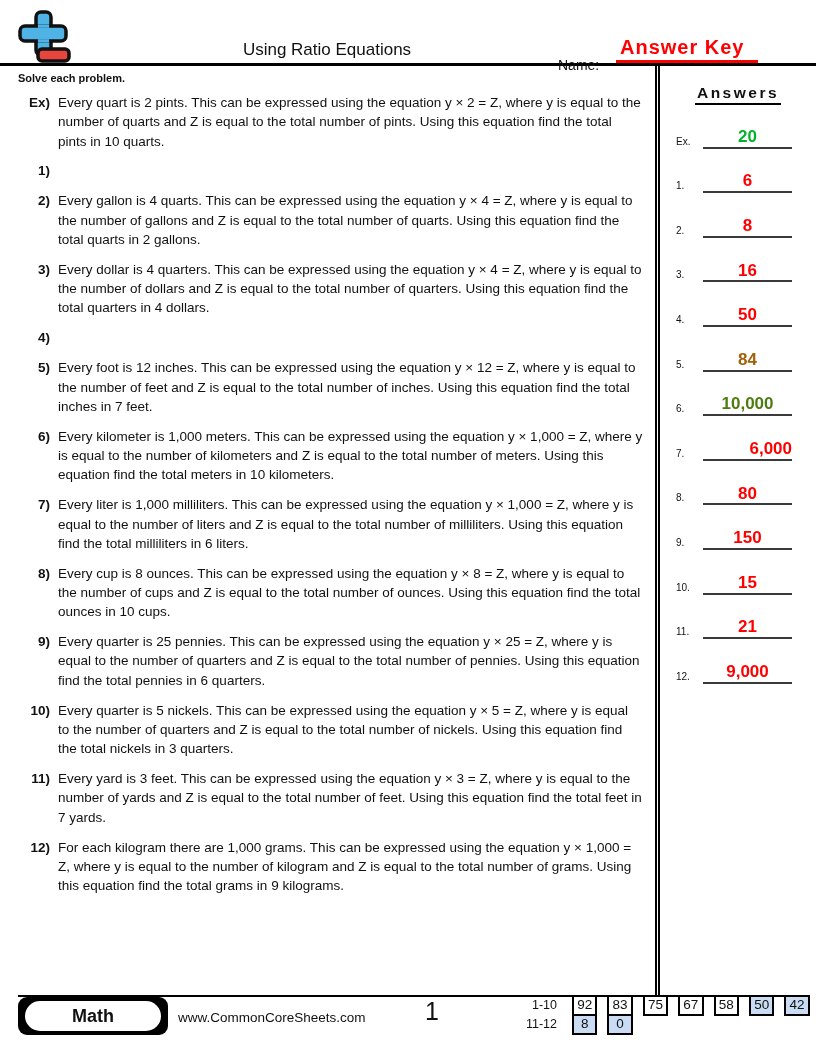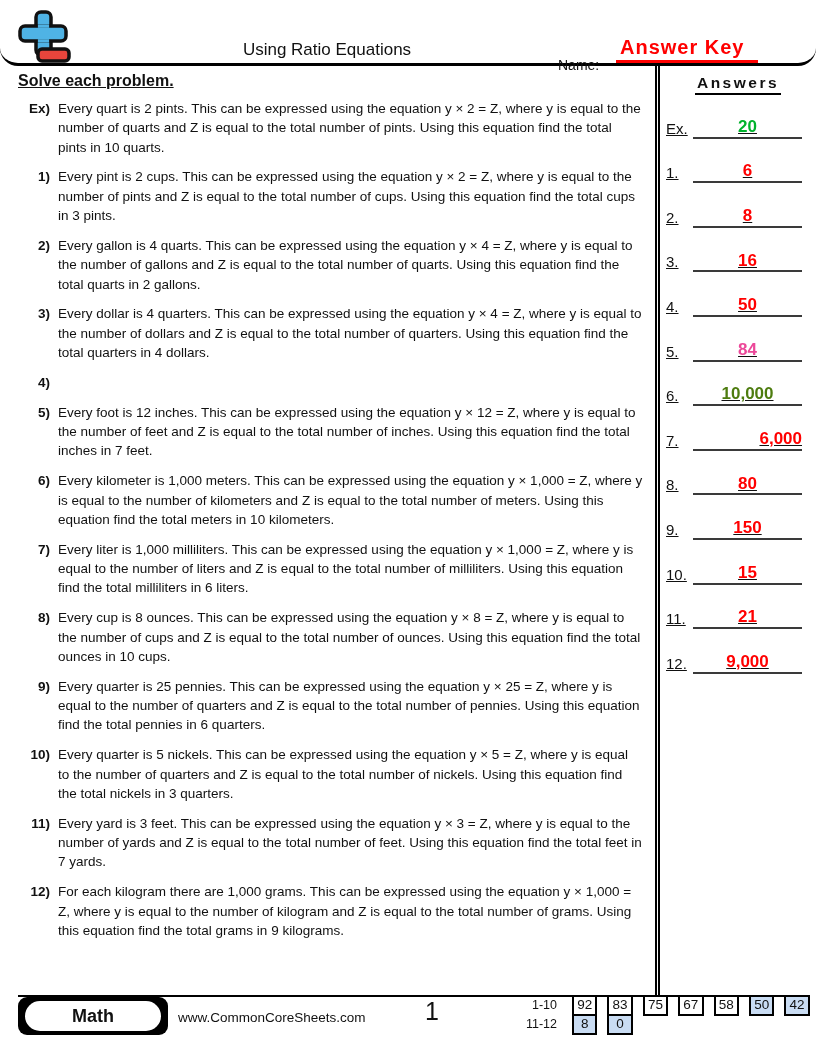--- a/index.html
+++ b/index.html
@@ -3,60 +3,60 @@
 <meta charset="utf-8">
 <style>
   * { margin:0; padding:0; box-sizing:border-box; }
   html,body { background:#fff; }
   body {
     width:816px; height:1056px; position:relative;
     font-family:"Liberation Sans", sans-serif;
     color:#111;
   }
   
-  .header { position:relative; height:66px; border-bottom:3px solid #000;border-radius:18px; }
+  .header { position:relative; height:66px; border-bottom:3px solid #000; }
   .logo { position:absolute; left:16px; top:9px; width:58px; height:56px; }
   .ws-title {
     position:absolute; left:327px; top:40px; transform:translateX(-50%);
     font-size:17px; white-space:nowrap;
   }
   .name-label { position:absolute; left:558px; top:57px; font-size:14px; }
   .name-value {
     position:absolute; left:620px; top:36px;
     font-size:20px; font-weight:bold; letter-spacing:1px; white-space:nowrap;
   }
   .name-underline { position:absolute; left:616px; top:60px; width:142px; height:3px; }
 
   
   .main { display:flex; height:929px; overflow:hidden; }
   .problems-col { width:655px; padding-top:4px; }
-  .instruction { font-weight:bold; font-size:16px; padding:2px 0 0 18px;text-decoration:underline; }
+  .instruction { font-weight:bold; font-size:11px; padding:2px 0 0 18px; }
   .problems-list { margin-top:9px; }
   .problem { display:flex; margin-bottom:10.6px; }
   .problem-num {
     width:50px; text-align:right; font-weight:bold;
     font-size:13.5px; line-height:19.3px; flex:none;
   }
   .problem-text {
     margin-left:8px; width:585px; font-size:13.5px; line-height:19.3px;
   }
   .answers-col {
-    flex:1; border-left:5px double #000; padding:2px;text-decoration:underline;
+    flex:1; border-left:5px double #000; padding:12px;
   }
   .answers-title-wrap { text-align:center; margin-top:6px; height:22px; }
   .answers-title {
     display:inline-block; font-weight:bold; font-size:15.5px;
     letter-spacing:2.5px; border-bottom:2px solid #000; padding:0 2px 1px 2px;
   }
   .answers-list { margin-top:-2px; }
   .answer-row {
     height:44.6px; display:flex; align-items:flex-end;
     padding:0 12px 0 4px;
   }
-  .answer-label { width:27px; font-size:15px; padding-bottom:2px; flex:none; }
+  .answer-label { width:27px; font-size:10px; padding-bottom:2px; flex:none; }
   .answer-line {
     flex:1; border-bottom:2px solid #3a3a3a; text-align:center;
     font-weight:bold; font-size:17px; line-height:1.05; padding-bottom:1px;
   }
 
   
   .footer-rule { position:absolute; left:18px; top:995px; width:780px; border-top:2.5px solid #000; }
   .math-badge { position:absolute; left:18px; top:997px; width:150px; height:38px; background:#000; border-radius:9px; }
   .math-pill {
     position:absolute; left:7px; top:4px; right:7px; bottom:4px; background:#fff;
@@ -100,21 +100,20 @@
   <div class="problems-col">
     <div class="instruction">Solve each problem.</div>
     <div class="problems-list" id="problems-list">
   <div class="problem">
     <div class="problem-num">Ex)</div>
     <div class="problem-text">Every quart is 2 pints. This can be expressed using the equation y × 2 = Z, where y is equal to the number of quarts and Z is equal to the total number of pints. Using this equation find the total pints in 10 quarts.</div>
   </div>
 
   <div class="problem">
     <div class="problem-num">1)</div>
-    <div class="problem-text">Every pint is 2 cups. This can be expressed using the equation y × 2 = Z, where y is equal to the number of pints and Z is equal to the total number of cups. Using this equation find the total cups in 3 pints.</div>
   </div>
 
   <div class="problem">
     <div class="problem-num">2)</div>
     <div class="problem-text">Every gallon is 4 quarts. This can be expressed using the equation y × 4 = Z, where y is equal to the number of gallons and Z is equal to the total number of quarts. Using this equation find the total quarts in 2 gallons.</div>
   </div>
 
   <div class="problem">
     <div class="problem-num">3)</div>
     <div class="problem-text">Every dollar is 4 quarters. This can be expressed using the equation y × 4 = Z, where y is equal to the number of dollars and Z is equal to the total number of quarters. Using this equation find the total quarters in 4 dollars.</div>
@@ -190,21 +189,21 @@
     <div class="answer-line" style="color: rgb(255, 0, 0);">16</div>
   </div>
 
   <div class="answer-row">
     <div class="answer-label">4.</div>
     <div class="answer-line" style="color: rgb(255, 0, 0);">50</div>
   </div>
 
   <div class="answer-row">
     <div class="answer-label">5.</div>
-    <div class="answer-line" style="color: #ec4899;">84</div>
+    <div class="answer-line" style="color: #a16207;">84</div>
   </div>
 
   <div class="answer-row">
     <div class="answer-label">6.</div>
     <div class="answer-line" style="color: #4d7c0f;">10,000</div>
   </div>
 
   <div class="answer-row">
     <div class="answer-label">7.</div>
     <div class="answer-line" style="color: rgb(255, 0, 0); text-align: right;">6,000</div>

